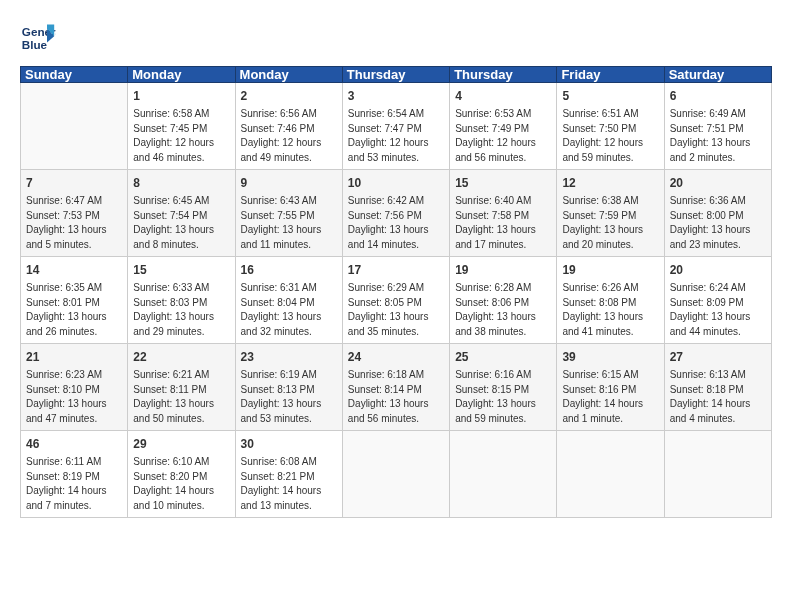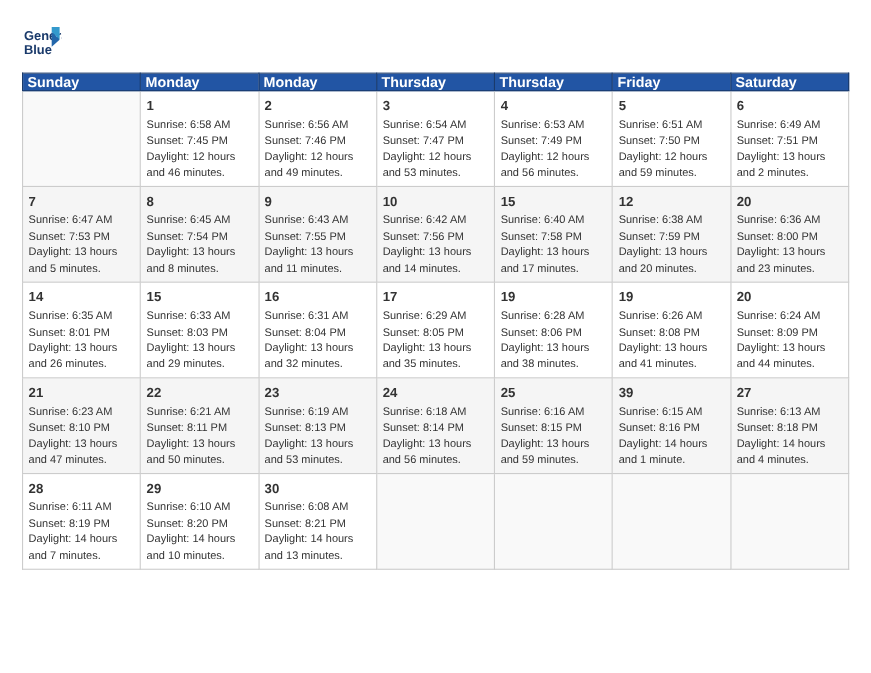--- a/index.html
+++ b/index.html
@@ -225,21 +225,21 @@
           <span class="day-number">39</span>
           <div class="day-info">Sunrise: 6:15 AM<br>Sunset: 8:16 PM<br>Daylight: 14 hours<br>and 1 minute.</div>
         </td>
         <td>
           <span class="day-number">27</span>
           <div class="day-info">Sunrise: 6:13 AM<br>Sunset: 8:18 PM<br>Daylight: 14 hours<br>and 4 minutes.</div>
         </td>
       </tr>
       <tr>
         <td>
-          <span class="day-number">28</span>
+          <span class="day-number">46</span>
           <div class="day-info">Sunrise: 6:11 AM<br>Sunset: 8:19 PM<br>Daylight: 14 hours<br>and 7 minutes.</div>
         </td>
         <td>
           <span class="day-number">29</span>
           <div class="day-info">Sunrise: 6:10 AM<br>Sunset: 8:20 PM<br>Daylight: 14 hours<br>and 10 minutes.</div>
         </td>
         <td>
           <span class="day-number">30</span>
           <div class="day-info">Sunrise: 6:08 AM<br>Sunset: 8:21 PM<br>Daylight: 14 hours<br>and 13 minutes.</div>
         </td>

